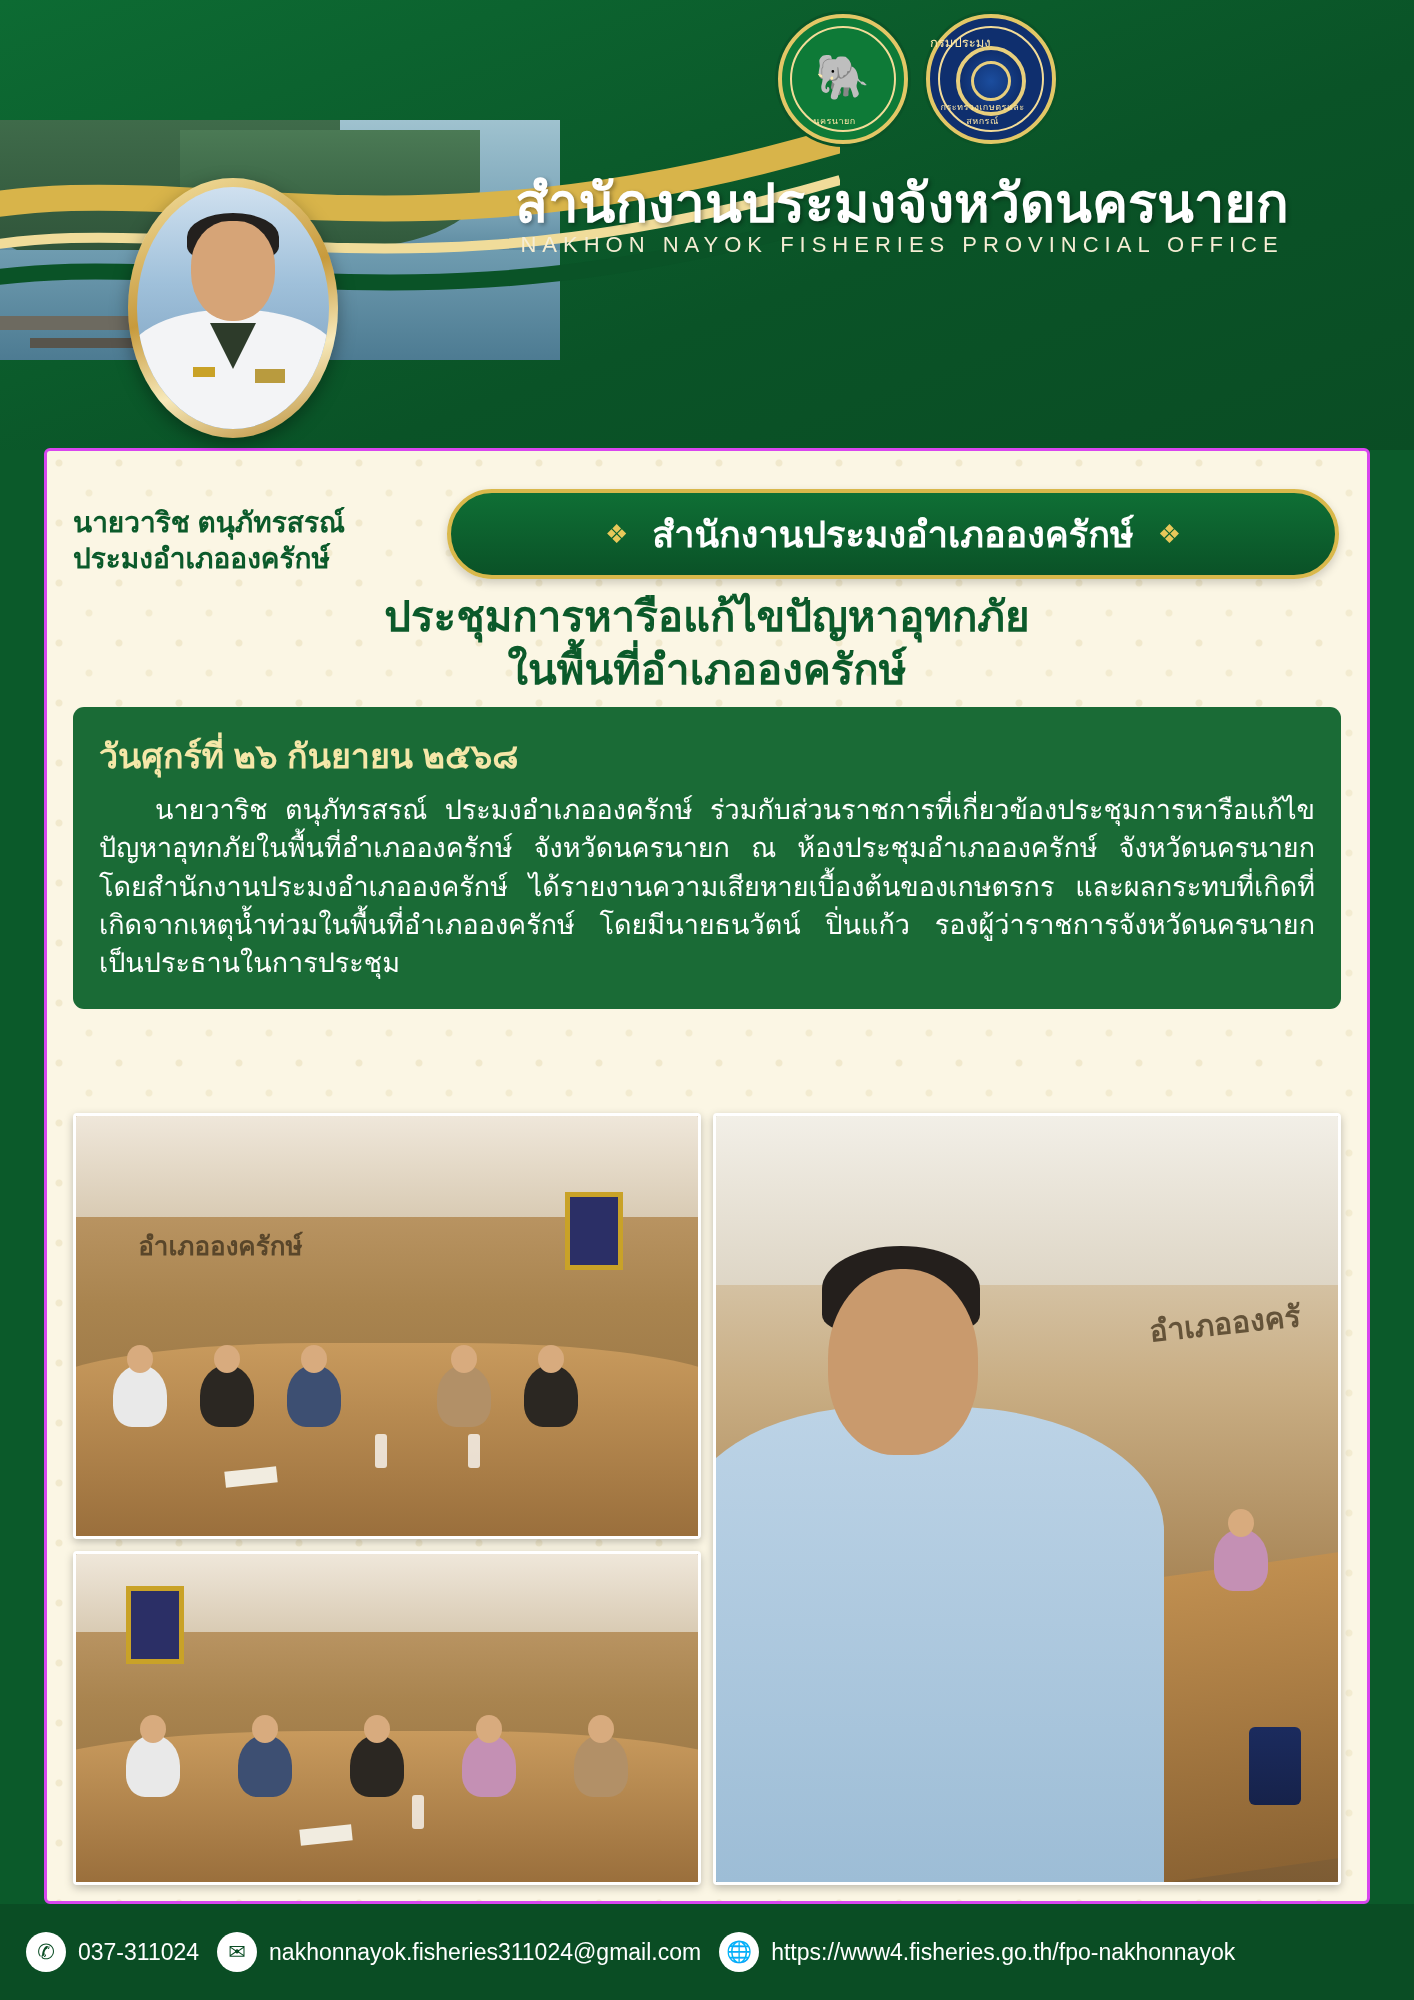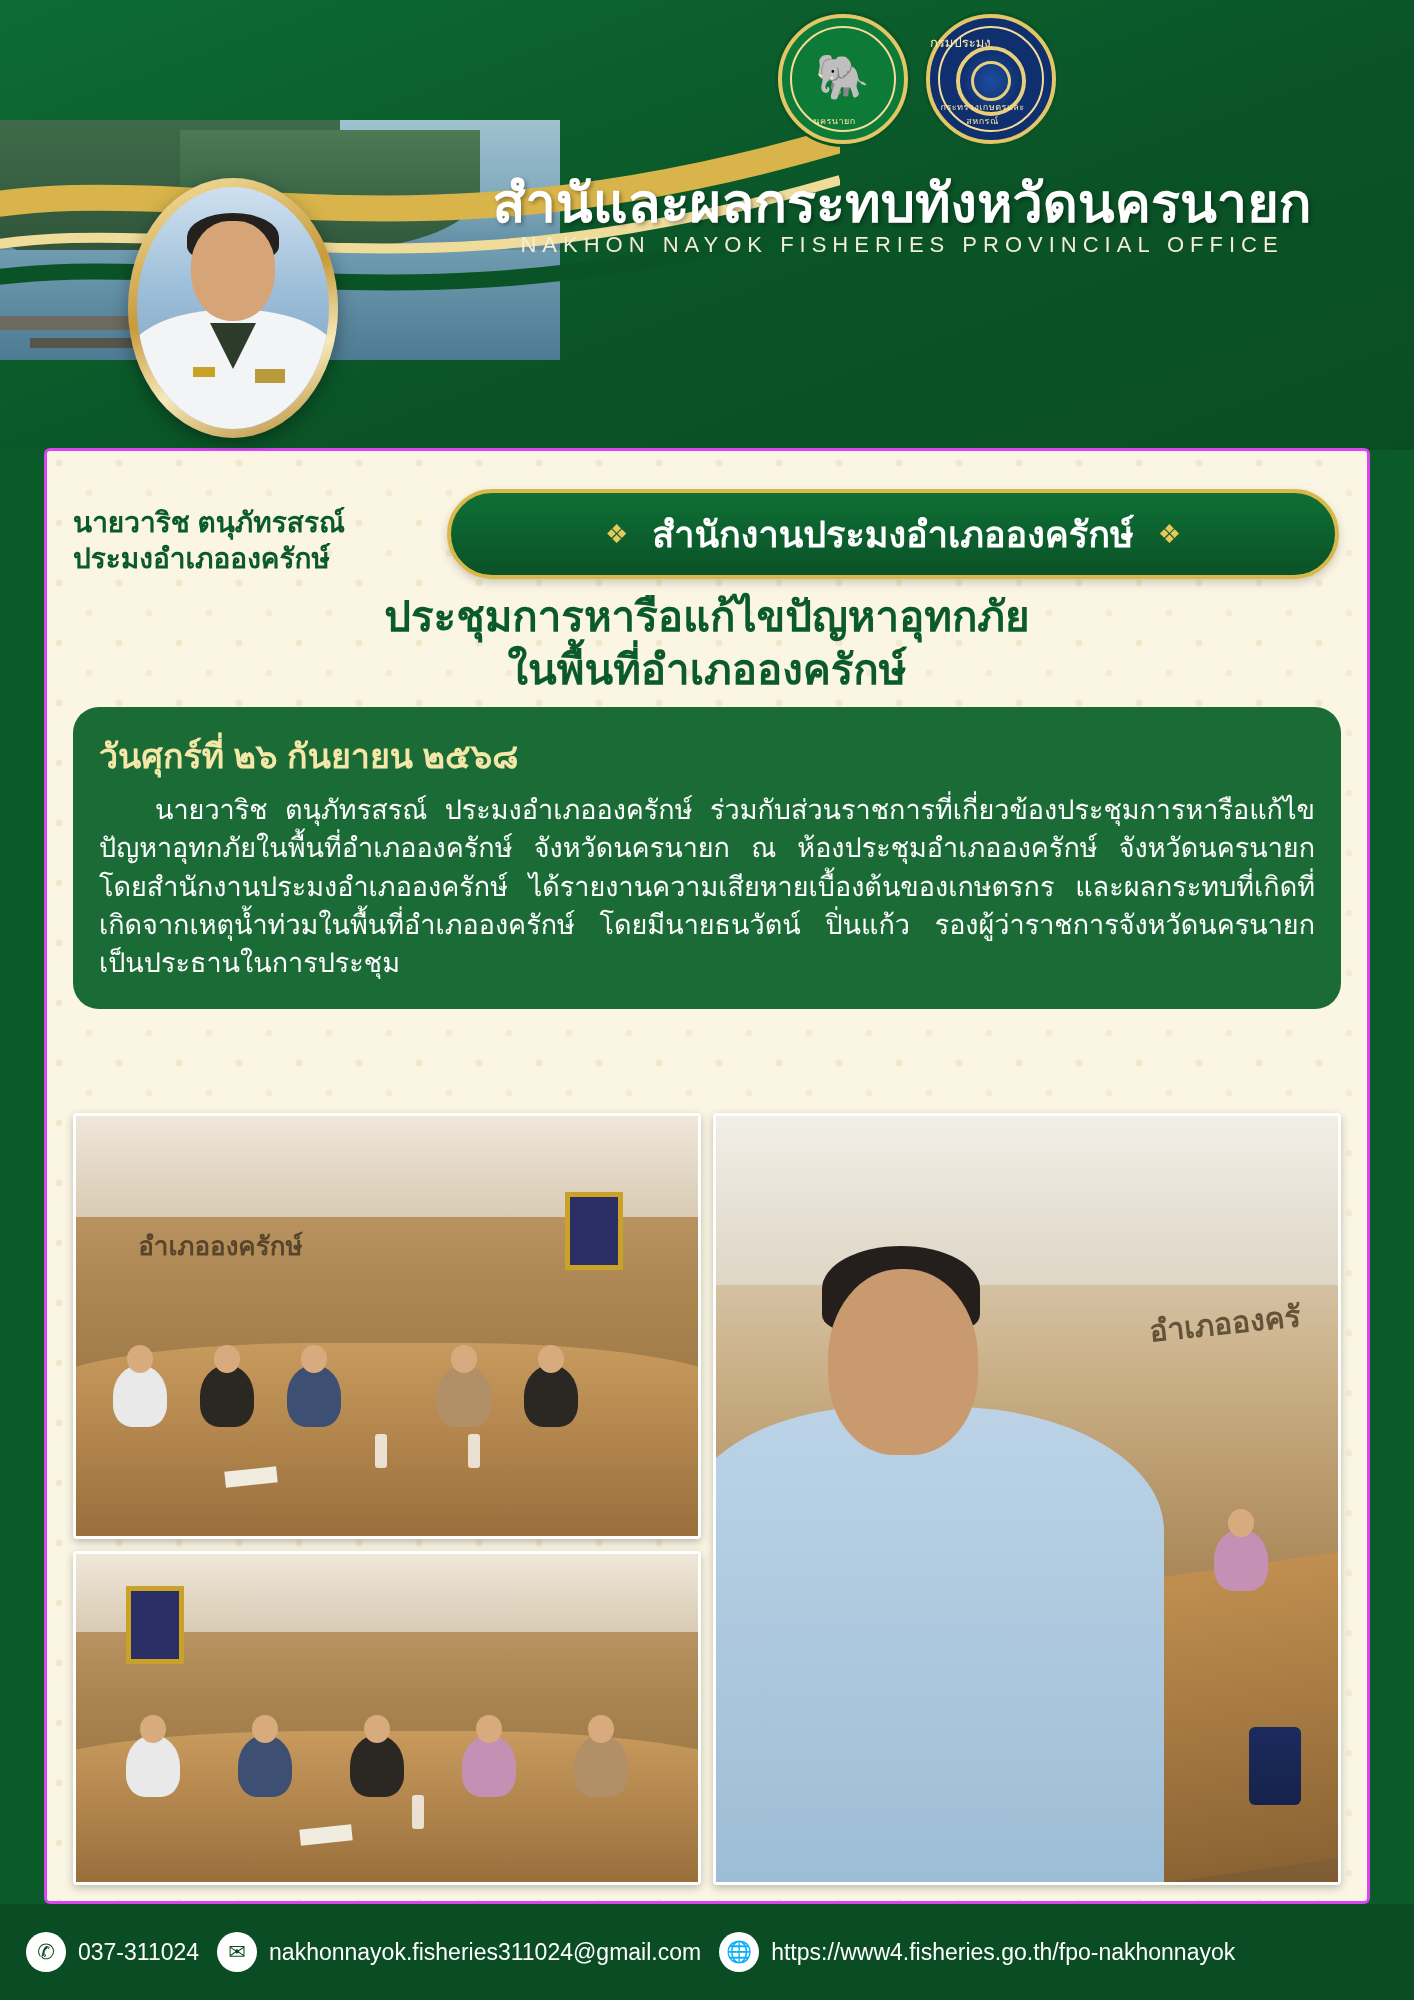--- a/index.html
+++ b/index.html
@@ -281,21 +281,21 @@
     font-weight: bold;
     line-height: 1.25;
     white-space: pre-line;
   }
 
   .green-box {
     position: absolute;
     left: 26px; right: 26px;
     top: 256px;
     background: #1a6b36;
-    border-radius: 26px;
+    border-radius: 11px;
     padding: 22px 26px 26px 26px;
     color: #ffffff;
   }
   .gb-date {
     font-size: 34px;
     font-weight: bold;
     color: #f5e7a8;
     margin-bottom: 8px;
   }
   .gb-body {
@@ -516,21 +516,21 @@
       <div class="crest-label">นครนายก</div>
     </div>
     <div class="crest crest-blue">
       <div class="crest-inner-ring"></div>
       <div class="crest-top-label">กรมประมง</div>
       <div class="wheel"></div>
       <div class="crest-label">กระทรวงเกษตรและสหกรณ์</div>
     </div>
   </div>
 
-  <div class="org-title">สำนัและผลกระทบทังหวัดนครนายก</div>
+  <div class="org-title">สำนักงานประมงจังหวัดนครนายก</div>
   <div class="org-subtitle">NAKHON NAYOK FISHERIES PROVINCIAL OFFICE</div>
 
   <div class="avatar-frame">
     <div class="avatar-inner">
       <div class="av-body"></div>
       <div class="av-hair"></div>
       <div class="av-head"></div>
       <div class="av-collar"></div>
       <div class="av-badge"></div>
       <div class="av-badge2"></div>

